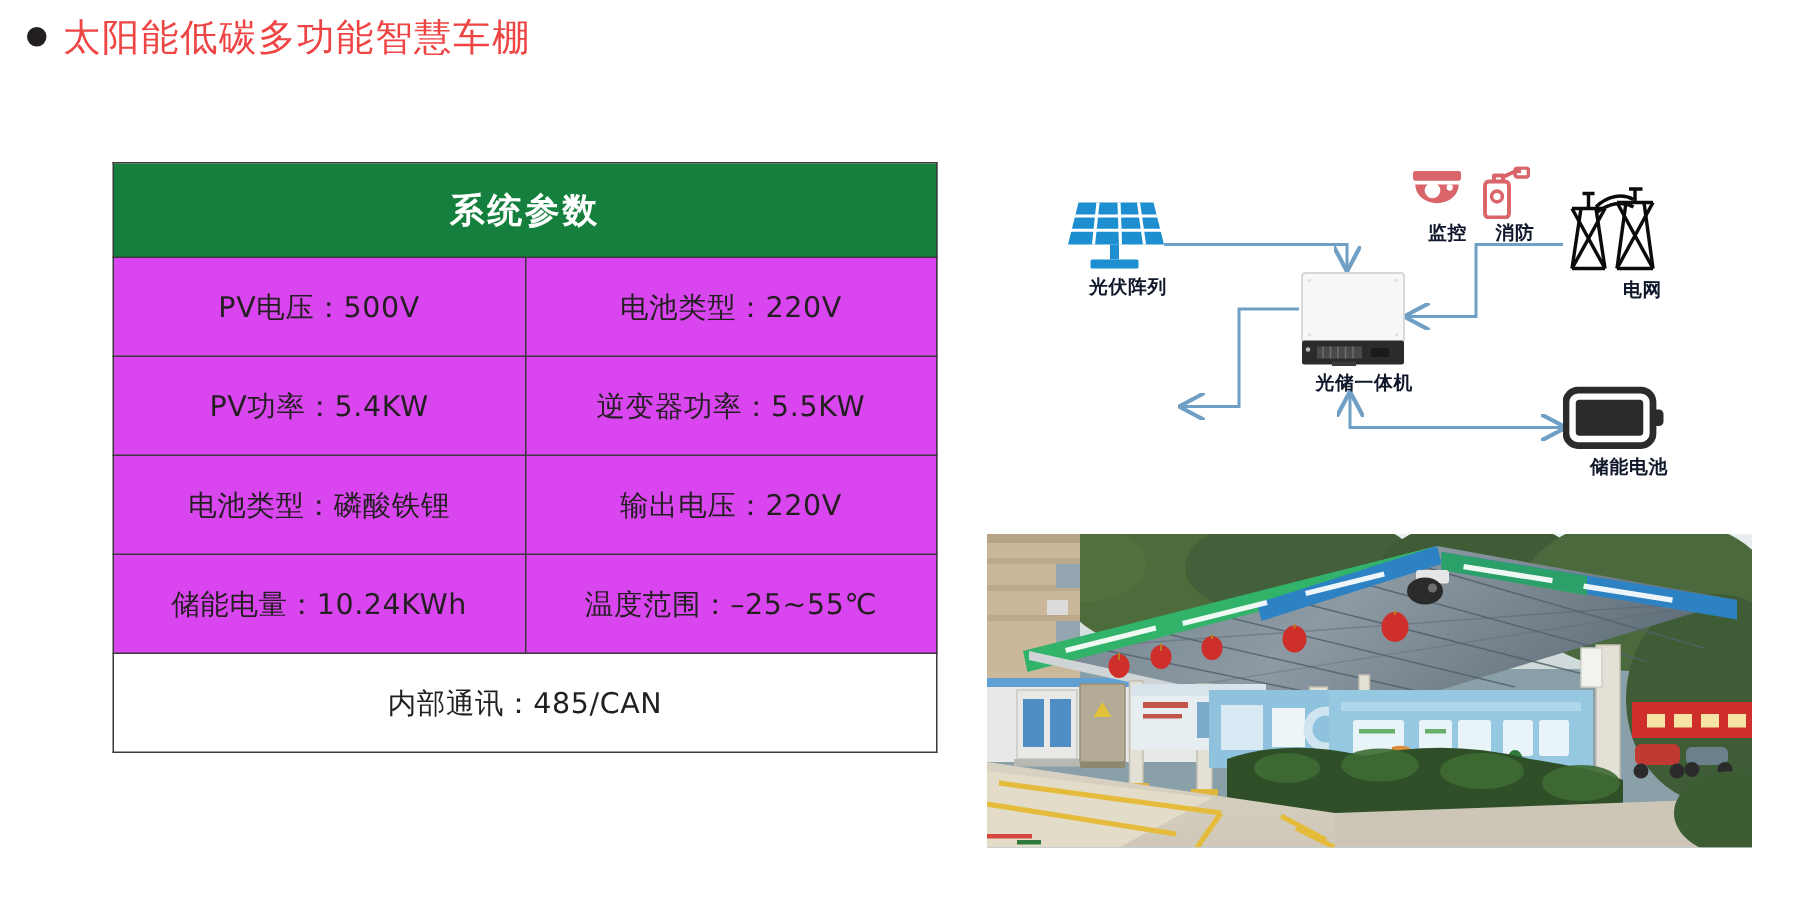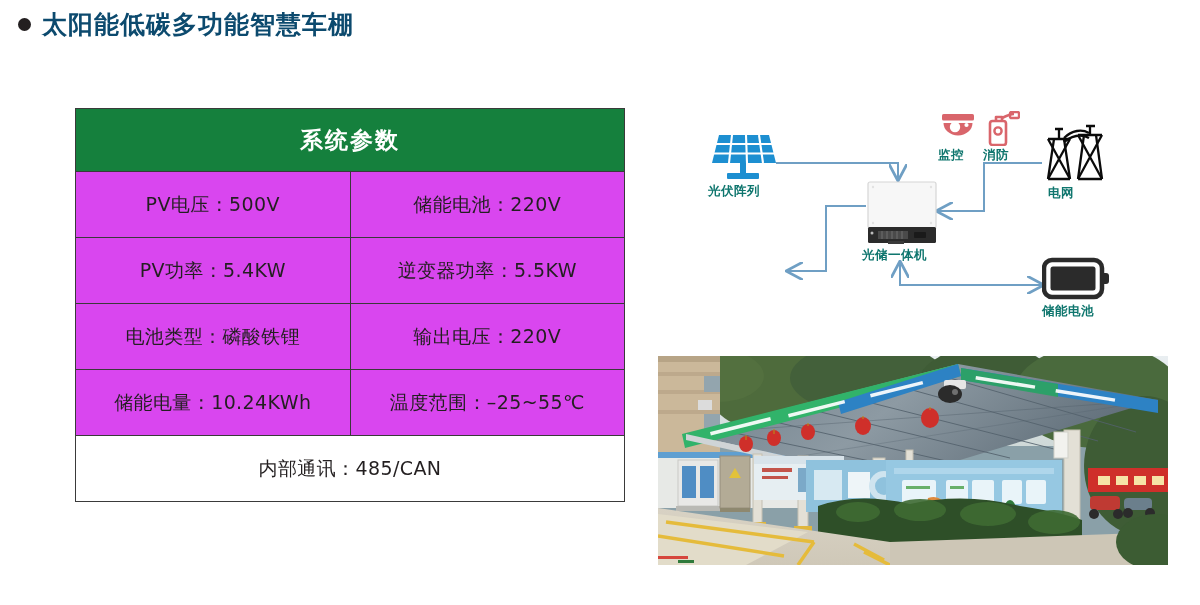--- a/index.html
+++ b/index.html
@@ -27,23 +27,23 @@
   }
   #page-title .bullet {
     width: 13px;
     height: 13px;
     border-radius: 50%;
     background: #231f20;
     display: block;
   }
   #page-title .title-text {
     font-size: 25px;
-    font-weight: 700;
+    font-weight: 400;
     letter-spacing: 1px;
-    color: #0c4a6e;
+    color: #ef4444;
     line-height: 1;
   }
 
   
   #spec-table {
     position: absolute;
     left: 75px;
     top: 108px;
     width: 550px;
     border-collapse: collapse;
@@ -85,23 +85,23 @@
     top: 105px;
     width: 540px;
     height: 245px;
   }
   #diagram svg { display: block; }
 
   .node-label {
     position: absolute;
     font-size: 12.5px;
     font-weight: 700;
-    color: #0f766e;
+    color: #0f172a;
     white-space: nowrap;
-    text-align: left;
+    text-align: right;
     letter-spacing: 0.5px;
   }
 
   
   .node {
     position: absolute;
   }
 
   
   #carport-photo {
@@ -122,21 +122,21 @@
   <span class="title-text">太阳能低碳多功能智慧车棚</span>
 </div>
 
 <table id="spec-table">
   <tbody>
       <tr>
     <th class="thead-cell" colspan="2">系统参数</th>
   </tr>
   <tr>
     <td class="data-cell">PV电压：500V</td>
-    <td class="data-cell">储能电池：220V</td>
+    <td class="data-cell">电池类型：220V</td>
   </tr>
   <tr>
     <td class="data-cell">PV功率：5.4KW</td>
     <td class="data-cell">逆变器功率：5.5KW</td>
   </tr>
   <tr>
     <td class="data-cell">电池类型：磷酸铁锂</td>
     <td class="data-cell">输出电压：220V</td>
   </tr>
   <tr>

